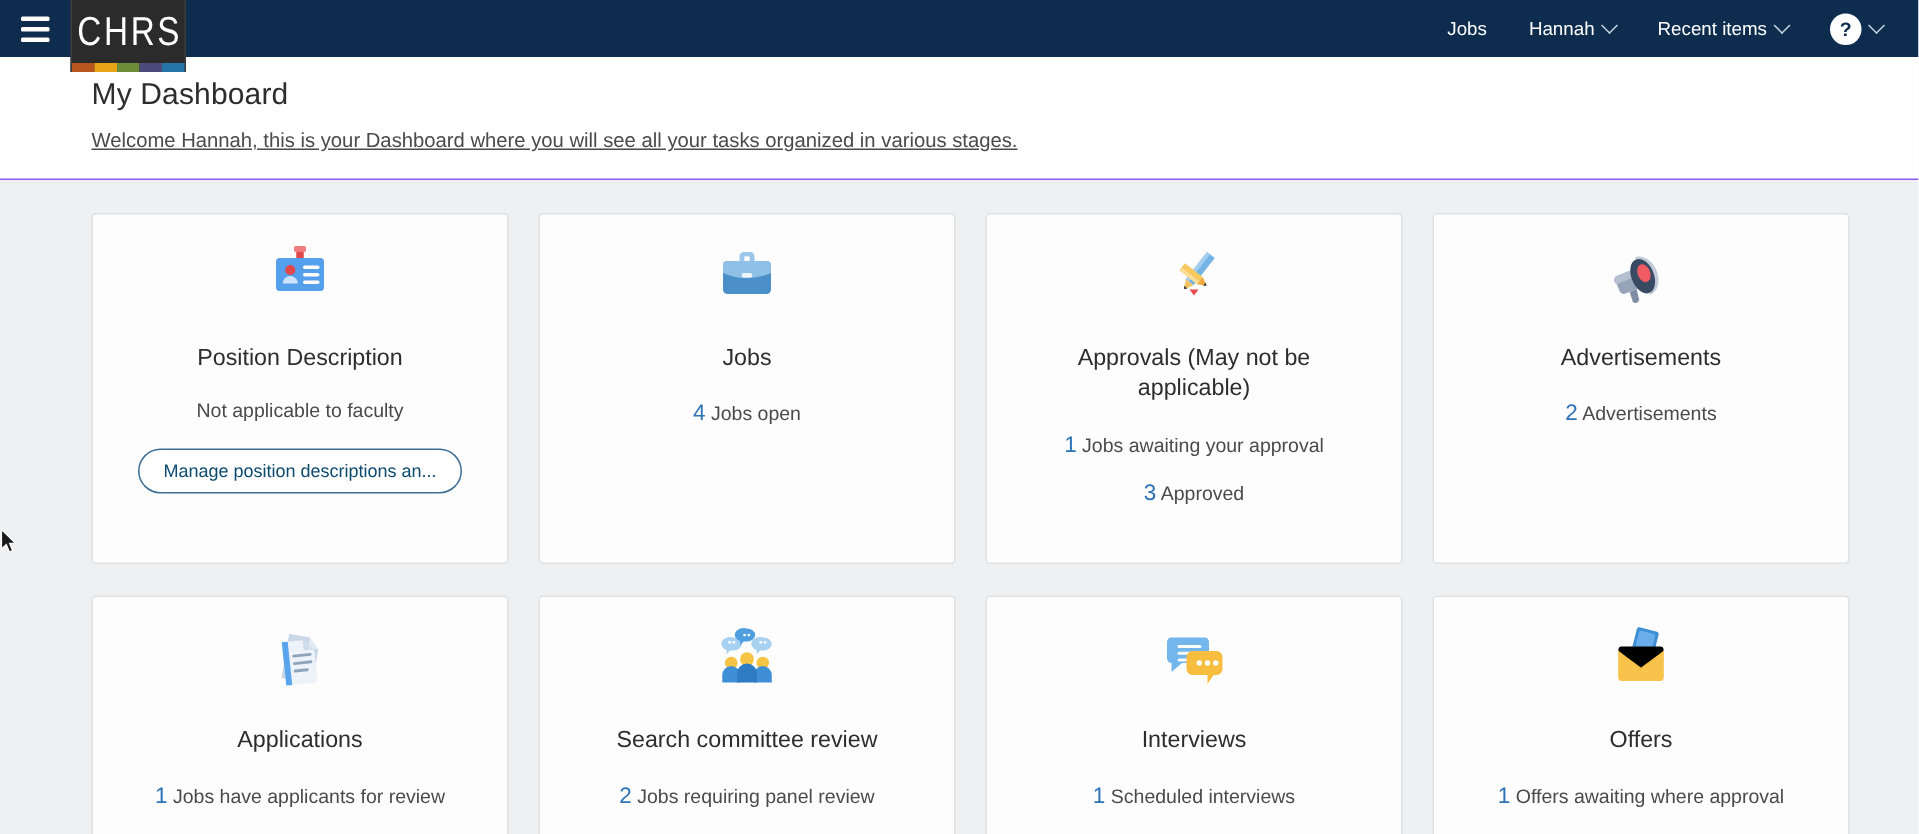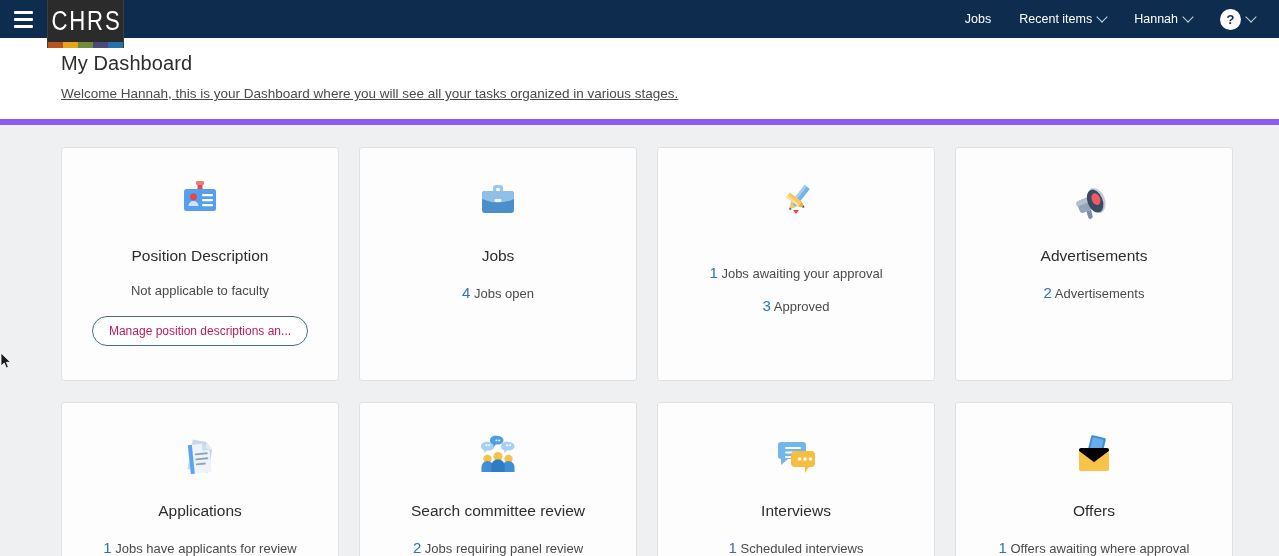--- a/index.html
+++ b/index.html
@@ -99,21 +99,21 @@
     color: #0e2d4e;
     font-size: 13px;
     font-weight: bold;
     line-height: 1;
   }
 
   
   .page-header {
     background: #ffffff;
     padding: 14px 0 18px 61px;
-    border-bottom: 6px solid #8b5cf6;
+    border-bottom: 1px solid #8b5cf6;
   }
   .page-title {
     font-size: 20px;
     font-weight: 400;
     color: #2d2d2d;
     letter-spacing: 0.1px;
   }
   .page-sub {
     margin-top: 11px;
     font-size: 13.5px;
@@ -131,21 +131,21 @@
   .grid {
     display: grid;
     grid-template-columns: repeat(4, 278px);
     gap: 21px 20px;
   }
   .card {
     background: #fdfdfd;
     border: 1px solid #dfe1e3;
     border-radius: 3px;
     min-height: 234px;
-    padding: 26px 16px 18px;
+    padding: 14px 16px 18px;
     display: flex;
     flex-direction: column;
     align-items: center;
     cursor: pointer;
   }
   .card-icon {
     height: 54px;
     display: flex;
     align-items: center;
     justify-content: center;
@@ -169,21 +169,21 @@
   .stat + .stat { margin-top: 13px; }
   .stat .num {
     color: #2e73b8;
     font-size: 15px;
   }
   .card-btn {
     margin-top: 16px;
     border: 1px solid #3d6e95;
     border-radius: 16px;
     background: #ffffff;
-    color: #be185d;
+    color: #0c4a6e;
     font-family: "Liberation Sans", sans-serif;
     font-size: 12px;
     padding: 7px 16px;
     min-width: 200px;
     text-align: center;
     cursor: pointer;
     white-space: nowrap;
     overflow: hidden;
   }
 
@@ -216,25 +216,25 @@
       <i style="background: rgb(75, 74, 122);"></i>
       <i style="background: rgb(37, 115, 167);"></i>
     </div>
   </div>
 
   <div class="nav-right">
     <div class="nav-item">
       <span>Jobs</span>
     </div>
     <div class="nav-item">
+      <span>Hannah</span>
+      <span class="chev"></span>
+    </div>
+    <div class="nav-item">
       <span>Recent items</span>
-      <span class="chev"></span>
-    </div>
-    <div class="nav-item">
-      <span>Hannah</span>
       <span class="chev"></span>
     </div>
     <div class="nav-item">
       <span class="help-badge">?</span>
       <span class="chev"></span>
     </div>
   </div>
 </div>
 
 <div class="page-header">
@@ -284,20 +284,21 @@
             </g>
             <g transform="rotate(-52 24 24)">
               <rect x="21" y="14" width="6" height="15" fill="#f8c95f"></rect>
               <rect x="21" y="14" width="2.4" height="15" fill="#fbdd96"></rect>
               <path d="M21,29 h6 l-3,5.6 z" fill="#f2a93c"></path>
               <path d="M22.6,32.8 h2.8 l-1.4,1.8 z" fill="#3b3b3b"></path>
             </g>
             <path d="M21,33 l3,4 l3,-4 z" fill="#e8494b"></path>
           </svg>
         </div>
+        <div class="card-title">Approvals (May not be applicable)</div>
         <div class="stat"><span class="num">1</span> <span>Jobs awaiting your approval</span></div>
         <div class="stat"><span class="num">3</span> <span>Approved</span></div>
       </div>
       <div class="card">
         <div class="card-icon">
           <svg width="48" height="48" viewBox="0 0 48 48">
             <g transform="rotate(-22 24 24)">
               <path d="M10,18 h15 v13 h-15 a3,3 0 0 1 -3,-3 v-7 a3,3 0 0 1 3,-3 z" fill="#96a3b8"></path>
               <path d="M10,18 h15 v5 h-18 a3,3 0 0 1 3,-5 z" fill="#b4c0d1"></path>
               <path d="M13,31 h5 l-1,7 a2.5,2.5 0 0 1 -4.5,0 z" fill="#7f8da3"></path>

